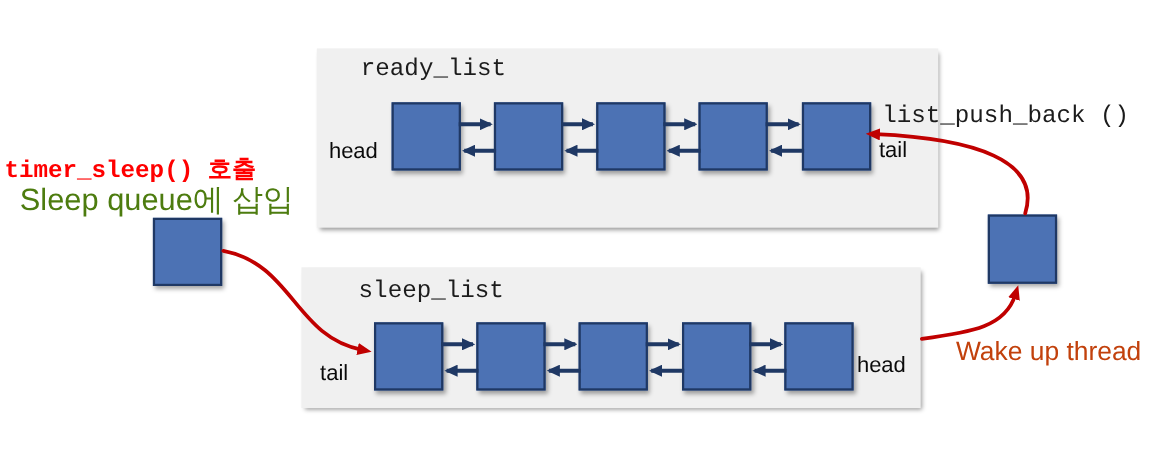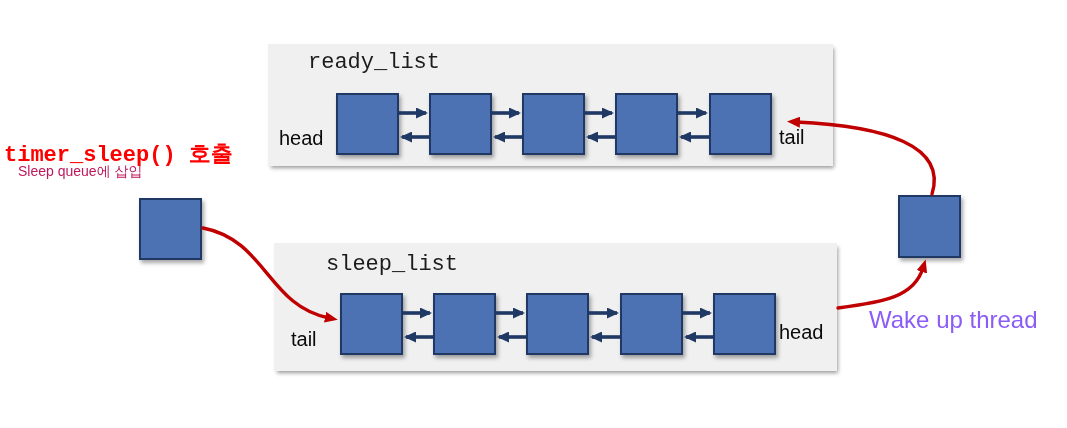--- a/index.html
+++ b/index.html
@@ -5,21 +5,21 @@
   html,body{margin:0;padding:0;background:#fff;}
   .canvas{
     position:relative;width:1067px;height:428px;background:#fff;overflow:hidden;
     font-family:"Liberation Sans",sans-serif;
   }
   .panel{
     position:absolute;background:var(--panel-bg,#F0F0F0);
     box-shadow:2px 3px 4px -1px rgba(0,0,0,0.4);
     z-index:1;
   }
-  .panel-ready{left:268px;top:44px;width:565px;height:122px;}
+  .panel-ready{left:288px;top:44px;width:565px;height:163px;}
   .panel-sleep{left:274px;top:243px;width:563px;height:128px;}
   .panel-title{
     position:absolute;font-family:"Liberation Mono",monospace;
     font-size:22px;color:#1c1c1c;white-space:pre;
   }
   .panel-ready .panel-title{left:40px;top:6px;}
   .panel-sleep .panel-title{left:41px;top:9px;margin-left:11px;}
   .nodes{position:absolute;left:0;top:0;width:100%;height:100%;}
   .node{
     position:absolute;width:63px;height:62px;box-sizing:border-box;
@@ -56,28 +56,28 @@
   .node-right{left:898px;top:195px;width:63px;height:63px;}
   .flow-overlay{position:absolute;left:0;top:0;z-index:3;pointer-events:none;}
   .flow-line{stroke:var(--flow-arrow,#C00000);stroke-width:3.4;fill:none;stroke-linecap:round;}
   .red-fill{fill:var(--flow-arrow,#C00000);}
   .callout-red{
     position:absolute;left:4px;top:139px;
     font-family:"Liberation Mono",monospace;font-weight:bold;
     font-size:22px;color:var(--callout-text,#FF0000);white-space:pre;z-index:4;
   }
   .label-insert{
-    position:absolute;left:18px;top:163px;font-size:14px;color:#be185d;white-space:nowrap;z-index:4;
+    position:absolute;left:18px;top:163px;font-size:28px;color:#4d7c0f;white-space:nowrap;z-index:4;
   }
   .label-pushback{
     position:absolute;left:802px;top:93px;
     font-family:"Liberation Mono",monospace;font-size:22px;color:#1b1b1b;white-space:pre;z-index:4;
   }
   .label-wakeup{
-    position:absolute;left:869px;top:306px;font-size:24px;color:#8b5cf6;white-space:nowrap;z-index:4;
+    position:absolute;left:869px;top:306px;font-size:24px;color:#c2410c;white-space:nowrap;z-index:4;
   }
   .ep-ready-head{left:11px;top:83px;}
   .ep-ready-tail{left:511px;top:82px;}
   .ep-sleep-tail{left:17px;top:85px;}
   .ep-sleep-head{left:505px;top:78px;}
 </style>
 </head>
 <body>
 
 <div class="canvas">
@@ -142,15 +142,16 @@
         <path class="red-fill" d="M0,0 L13,5.5 L0,11 Z"></path>
       </marker>
     </defs>
     <path class="flow-line" d="M 203,228 C 266,240 268,306 329,318" marker-end="url(#redhead)"></path>
     <path class="flow-line" d="M 838,308 C 884,302 914,297 923,268" marker-end="url(#redhead)"></path>
     <path class="flow-line" d="M 932,194 C 947,146 886,126 796,122" marker-end="url(#redhead)"></path>
   </svg>
 
   <div class="callout-red">timer_sleep() 호출</div>
   <div class="label-insert">Sleep queue에 삽입</div>
+  <div class="label-pushback">list_push_back ()</div>
   <div class="label-wakeup">Wake up thread</div>
 
 </div>
 
 </body></html>

